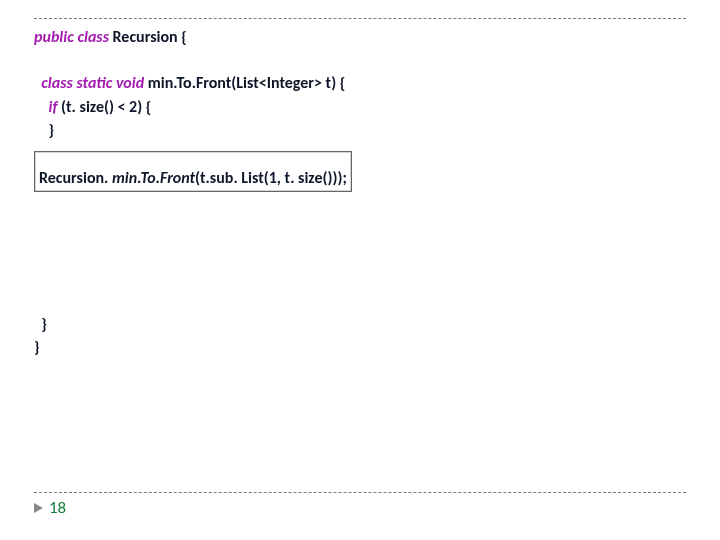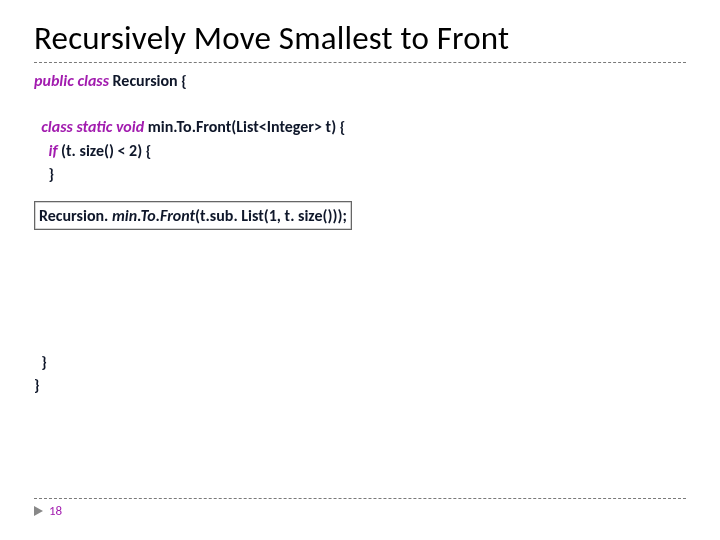--- a/index.html
+++ b/index.html
@@ -5,33 +5,32 @@
   * { margin: 0; padding: 0; box-sizing: border-box; }
   html, body { width: 720px; height: 540px; background: #fff; font-family: "Segoe UI", Calibri, Arial, sans-serif; color: #000; }
   .slide { width: 720px; height: 540px; position: relative; padding: 18px 34px 0 34px; }
   .title { font-size: 33px; font-weight: 400; letter-spacing: 0.2px; margin-bottom: 4px; }
   .hr-dash { border: none; border-top: 1.5px dashed #7a7a7a; margin: 0 0 6px 0; }
   .code-area { font-size: 16px; line-height: 1.45; font-family: "Segoe UI", Calibri, Arial, sans-serif; font-weight: 600; }
   .code-line { white-space: pre; }
   .kw-maroon { color: #a21caf; font-weight: 700; font-style: italic; }
   .plain { color: #0f172a; font-weight: 700; }
   .italic { font-style: italic; }
-  .boxed { border: 1.5px solid #666; background: #fff; padding: 2px 4px 2px 4px; display: inline-block; margin-top: 16px; box-shadow: 0 0 0 0.5px #aaa inset; }
+  .boxed { border: 1.5px solid #666; background: #fff; padding: 14px 4px 2px 4px; display: inline-block; margin-top: 10px; box-shadow: 0 0 0 0.5px #aaa inset; }
   .spacer-lg { height: 120px; }
   .footer { position: absolute; bottom: 22px; left: 34px; right: 34px; }
   .hr-foot { border: none; border-top: 1.5px dashed #7a7a7a; margin-bottom: 4px; }
   .foot-row { display: flex; align-items: center; gap: 6px; }
   .bullet { width: 0; height: 0; border-top: 5px solid transparent; border-bottom: 5px solid transparent; border-left: 9px solid #888; }
-  .pagenum { font-size: 13px; color: #a21caf; }
+  .pagenum { font-size: 17px; color: #15803d; }
 </style>
 </head>
 <body>
 
 <div class="slide">
-  <h1 class="title">Recursively Move Smallest to Front</h1>
   <hr class="hr-dash">
 
   <div class="code-area">
     <div class="code-line"><span class="kw-maroon">public class </span><span class="plain">Recursion {</span></div>
     <div class="code-line">&nbsp;</div>
     <div class="code-line">  <span class="kw-maroon">class static void </span><span class="plain">min.To.Front(List&lt;Integer&gt; t) {</span></div>
     <div class="code-line">    <span class="kw-maroon">if </span><span class="plain">(t. size() &lt; 2) {</span></div>
     <div class="code-line">    <span class="plain">}</span></div>
     <div>    <span class="boxed"><span class="plain">Recursion. </span><span class="plain italic">min.To.Front</span><span class="plain">(t.sub. List(1, t. size()));</span></span></div>
     <div class="spacer-lg"></div>

